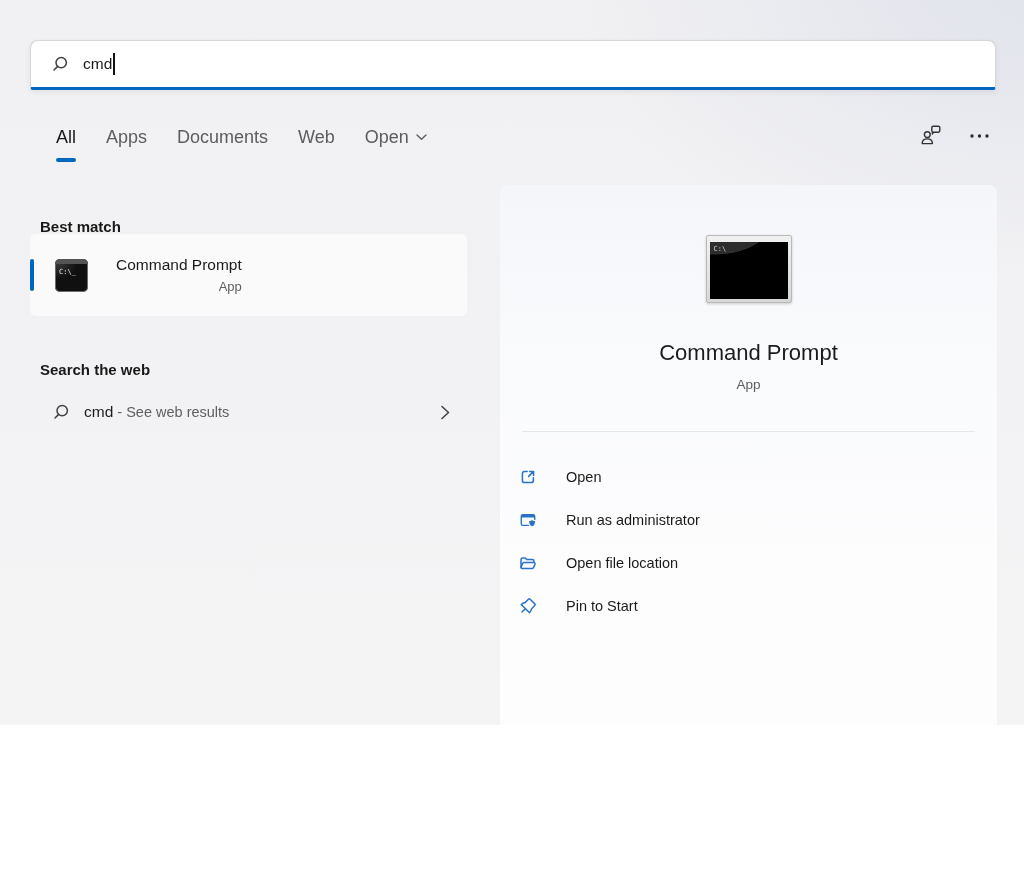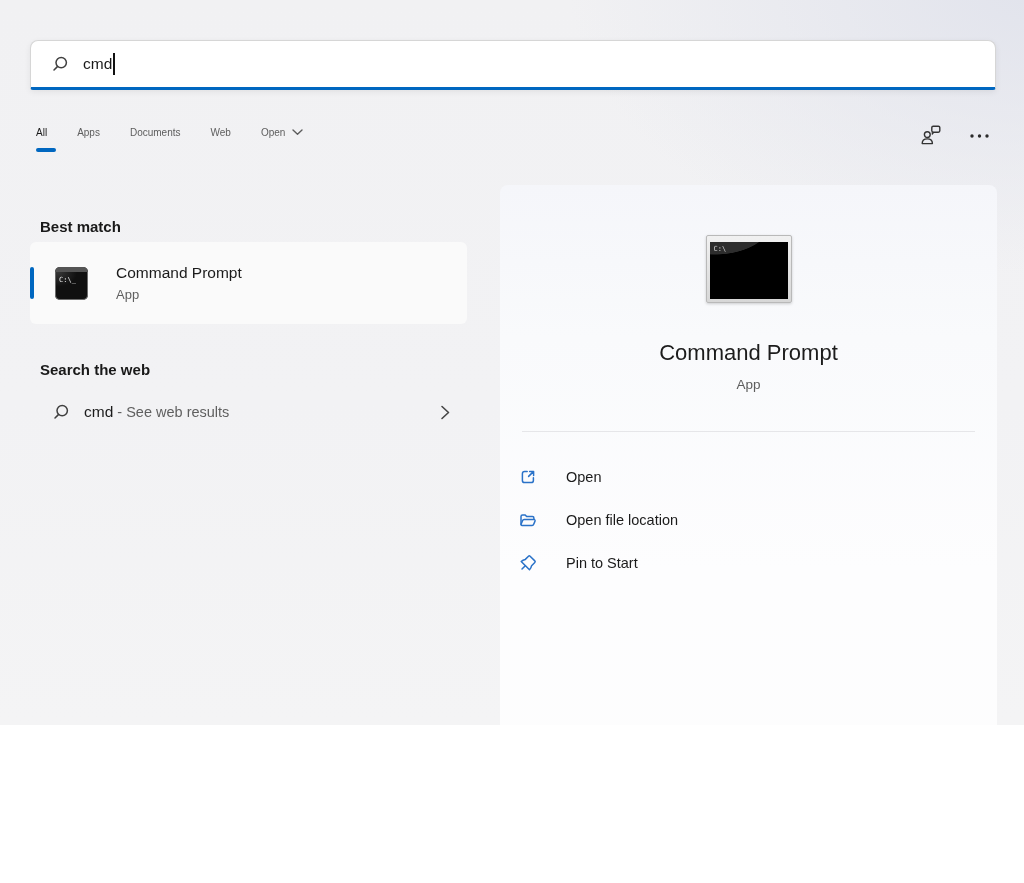--- a/index.html
+++ b/index.html
@@ -23,36 +23,36 @@
     border-radius:8px 8px 3px 3px;
     display:flex; align-items:center; padding:0 16px 0 19px;
     box-shadow:0 2px 6px rgba(0,0,0,.07);
   }
   .search-box .sicon { display:flex; margin-right:13px; }
   .search-text { font-size:15.5px; color:#191919; }
   .caret { width:1.5px; height:22px; background:#111; margin-left:1px; animation:blink 1.1s steps(1) infinite; }
   @keyframes blink { 50% { opacity:0; } }
 
   
-  .tabs { position:absolute; left:36px; top:127px; display:flex; gap:30px; font-size:10px; color:#5d5d5d; }
+  .tabs { position:absolute; left:56px; top:127px; display:flex; gap:30px; font-size:18px; color:#5d5d5d; }
   .tab { position:relative; padding-bottom:14px; display:flex; align-items:center; gap:7px; cursor:pointer; }
   .tab.active { color:#191919; }
   .tab .underline { position:absolute; left:0; bottom:0; width:20px; height:4px; border-radius:2px; background:var(--accent,#0067c0); }
 
   .top-icons { position:absolute; top:122px; right:32px; display:flex; gap:24px; align-items:center; }
   .top-icons span { display:flex; cursor:pointer; }
 
   
   .heading { position:absolute; left:40px; font-size:15px; font-weight:700; color:#191919;margin-top:14px; }
   .heading.best { top:204px; }
   .heading.web  { top:347px; }
 
   .best-card {
-    position:absolute; left:30px; top:242px; width:437px; height:82px;
-    background:#fafafa; border-radius:6px; display:flex; align-items:center; cursor:pointer;
+    position:absolute; left:30px; top:234px; width:437px; height:82px;
+    background:#fafafa; border-radius:6px; display:flex; align-items:center; cursor:pointer;text-align:right;
   }
   .accent-bar { position:absolute; left:0; top:25px; width:3.5px; height:32px; border-radius:2px; background:var(--accent,#0067c0); }
 
   .cmd-sm {
     margin-left:25px; width:33px; height:33px; flex:none;
     background:#101010; border-radius:5px; position:relative; overflow:hidden;
     box-shadow: inset 0 0 0 1px rgba(125,125,125,.85);
   }
   .cmd-sm .tbar { position:absolute; top:0; left:0; right:0; height:5px; background:#545454; }
   .cmd-sm::after { content:""; position:absolute; left:0; right:0; top:5px; bottom:0;
@@ -200,20 +200,28 @@
     <div class="actions">
 
       <div class="action">
         <svg width="20" height="20" viewBox="0 0 20 20">
           <path d="M9.2 4.6 H6.6 C5.2 4.6 4.4 5.4 4.4 6.8 V13.4 C4.4 14.8 5.2 15.6 6.6 15.6 H13.2 C14.6 15.6 15.4 14.8 15.4 13.4 V10.8" fill="none" stroke="currentColor" stroke-width="1.5" stroke-linecap="round"></path>
           <path d="M11.6 4.4 H15.6 V8.4 M15.4 4.6 L10.6 9.4" fill="none" stroke="currentColor" stroke-width="1.5" stroke-linecap="round" stroke-linejoin="round"></path>
         </svg>
         <span class="label">Open</span>
       </div>
 
+      <div class="action">
+        <svg width="20" height="20" viewBox="0 0 20 20">
+          <rect x="3.3" y="4.6" width="13.4" height="10.8" rx="1.7" fill="none" stroke="currentColor" stroke-width="1.4"></rect>
+          <path d="M4.9 4.6 H15.1 C16.1 4.6 16.7 5.2 16.7 6.2 V7.4 H3.3 V6.2 C3.3 5.2 3.9 4.6 4.9 4.6 Z" fill="currentColor"></path>
+          <path d="M14.1 9.3 C15.3 10.3 16.4 10.7 17.8 10.7 C17.8 13.9 16.6 16 14.1 17.2 C11.6 16 10.4 13.9 10.4 10.7 C11.8 10.7 12.9 10.3 14.1 9.3 Z" fill="currentColor" stroke="#fafbfd" stroke-width="1.3"></path>
+        </svg>
+        <span class="label">Run as administrator</span>
+      </div>
 
       <div class="action">
         <svg width="20" height="20" viewBox="0 0 20 20">
           <path d="M3 14.2 V6.4 C3 5.5 3.6 4.9 4.5 4.9 H7.1 L8.7 6.6 H14.4 C15.3 6.6 15.9 7.2 15.9 8.1 V8.7" fill="none" stroke="currentColor" stroke-width="1.5" stroke-linecap="round"></path>
           <path d="M3 14.6 L4.5 10.7 C4.8 9.9 5.3 9.6 6.1 9.6 H15.9 C16.9 9.6 17.3 10.3 17 11.1 L15.7 14.3 C15.4 15.1 14.9 15.4 14.1 15.4 H3.9 C3.3 15.4 3 15.1 3 14.6 Z" fill="none" stroke="currentColor" stroke-width="1.5" stroke-linejoin="round"></path>
         </svg>
         <span class="label">Open file location</span>
       </div>
 
       <div class="action">

